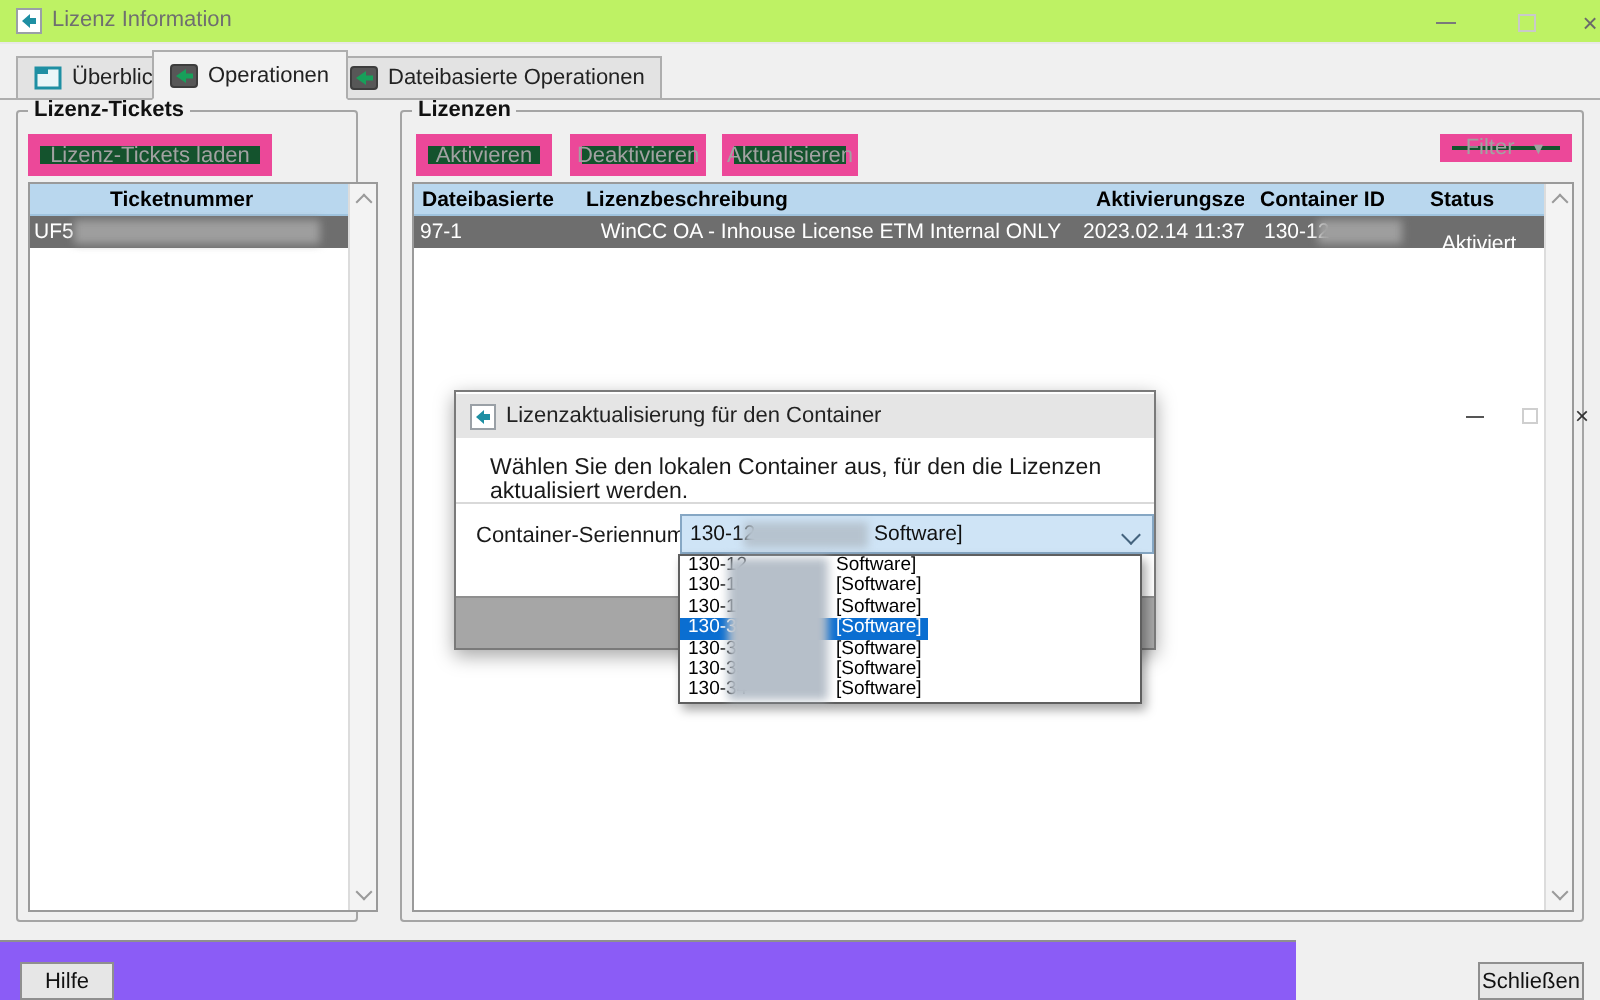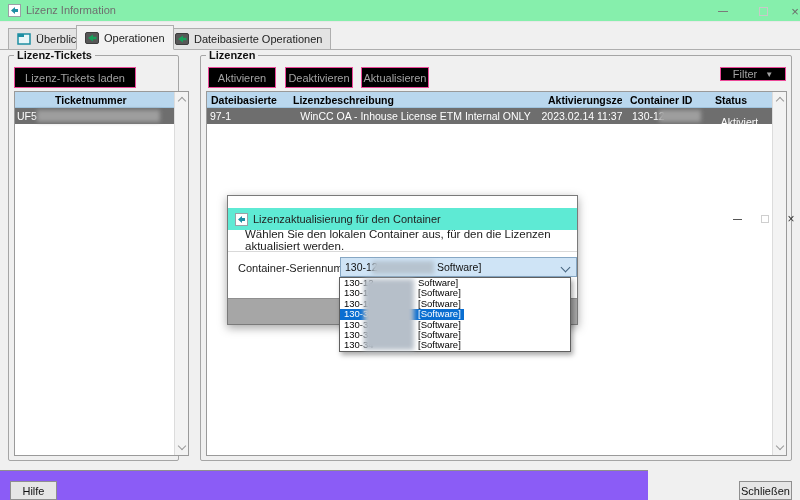--- a/index.html
+++ b/index.html
@@ -5,21 +5,21 @@
   * { margin:0; padding:0; box-sizing:border-box; }
   html,body { width:800px; height:500px; }
   body {
     font-family:"Liberation Sans","DejaVu Sans",sans-serif;
     font-size:11px; color:#1a1a1a; position:relative;
     background:#f0f0f0; overflow:hidden;
   }
   .abs { position:absolute; }
 
   
-  .titlebar { left:0; top:0; width:800px; height:22px; background:#86efac; border-bottom:1px solid #e8e8e8; }
+  .titlebar { left:0; top:0; width:800px; height:22px; background:#bef264; border-bottom:1px solid #e8e8e8; }
   .titlebar .app-title { position:absolute; left:26px; top:4px; color:#6f6f6f; font-size:11px; }
   .appicon { position:absolute; left:8px; top:4px; width:13px; height:13px; }
   .wc { position:absolute; top:0; width:34px; height:22px; display:flex; align-items:center; justify-content:center; color:#5a5a5a; }
   .wc-min-glyph { width:10px; height:1px; background:#7a7a7a; display:block; }
   .wc-max-glyph { width:9px; height:9px; border:1px solid #c9c9c9; display:block; }
   .wc-close-glyph { font-size:13px; color:#6a6a6a; line-height:1; }
 
   
   .tab { position:absolute; border:1px solid #aeaeae; border-bottom:none; background:#e3e3e3;
          display:flex; align-items:center; gap:5px; padding:0 8px; font-size:11px; color:#222; }
@@ -27,21 +27,21 @@
   .tab.active { top:25px; height:25px; background:#f2f2f2; z-index:3; border-bottom:1px solid #f2f2f2; }
   .pane-line { left:0; top:49px; width:800px; height:1px; background:#aeaeae; z-index:1; }
   .tabicon { width:14px; height:12px; flex:0 0 auto; }
 
   
   .groupbox { position:absolute; border:1px solid #a5a5a5; border-radius:2px; }
   .grouplabel { position:absolute; top:-7px; left:5px; background:#f0f0f0; padding:0 3px; font-weight:bold; font-size:11px; color:#111; }
 
   
   .btn { position:absolute; display:flex; align-items:center; justify-content:center;
-         background:#000000; border:1px solid #ec4899; font-size:11px; color:#a2a2a2; }
+         background:#14532d; border:6px solid #ec4899; font-size:11px; color:#a2a2a2; }
   .btn.enabled { background:#e6e6e6; border:1px solid #8f8f8f; color:#111; }
 
   
   .table { position:absolute; background:#ffffff; border:1px solid #9a9a9a; }
   .thead { position:absolute; left:0; top:0; right:14px; height:16px; background:#b9d7ee;
            display:flex; align-items:center; font-weight:bold; color:#000; font-size:10.5px; border-bottom:1px solid #9fc3de; }
   .trow { position:absolute; left:0; top:16px; right:14px; height:16px; background:#6e6e6e; color:#fff;
           display:flex; align-items:center; font-size:10.5px; }
   .cell { height:100%; display:flex; align-items:center; overflow:hidden; white-space:nowrap; }
   .scroll { position:absolute; top:0; right:0; bottom:0; width:14px; background:#f3f3f3; border-left:1px solid #dcdcdc; }
@@ -50,21 +50,21 @@
   .chev.down { bottom:6px; transform:rotate(225deg); }
 
   .blurpatch { filter:blur(2px); border-radius:1px; }
 
   
   .bottombar { left:0; top:470px; width:648px; height:30px; background:#8b5cf6; border-top:1px solid #8f8f8f; }
 
   
   .dialog { left:227px; top:195px; width:351px; height:130px; background:#ffffff;
             border:1px solid #7a7a7a; box-shadow:0 3px 9px rgba(0,0,0,0.35); z-index:10; }
-  .dlg-titlebar { position:absolute; left:0; top:12px; right:0; height:22px; background:#5eead4; }
+  .dlg-titlebar { position:absolute; left:0; top:1px; right:0; height:22px; background:#e5e5e5; }
   .dlg-title { position:absolute; left:25px; top:5px; font-size:11px; color:#222; }
   .dlg-wc { position:absolute; top:0; width:26px; height:22px; display:flex; align-items:center; justify-content:center; }
   .dlg-msg { position:absolute; left:17px; top:32px; right:10px; font-size:11.5px; color:#1a1a1a; }
   .dlg-divider { position:absolute; left:0; top:55px; right:0; height:1px; background:#d9d9d9; }
   .dlg-footer { position:absolute; left:0; bottom:0; right:0; height:26px; background:#a6a6a6; border-top:1px solid #8f8f8f; }
   .combo-label { position:absolute; left:10px; top:66px; font-size:11px; color:#1a1a1a; }
   .combo { position:absolute; left:112px; top:61px; width:237px; height:20px; background:#cfe4f6;
            border:1px solid #86a7c4; display:flex; align-items:center; font-size:10.5px; color:#111; }
   .combo-chev { position:absolute; right:7px; top:6px; width:7px; height:7px; border-left:1px solid #44637e; border-top:1px solid #44637e; transform:rotate(225deg); }
 

